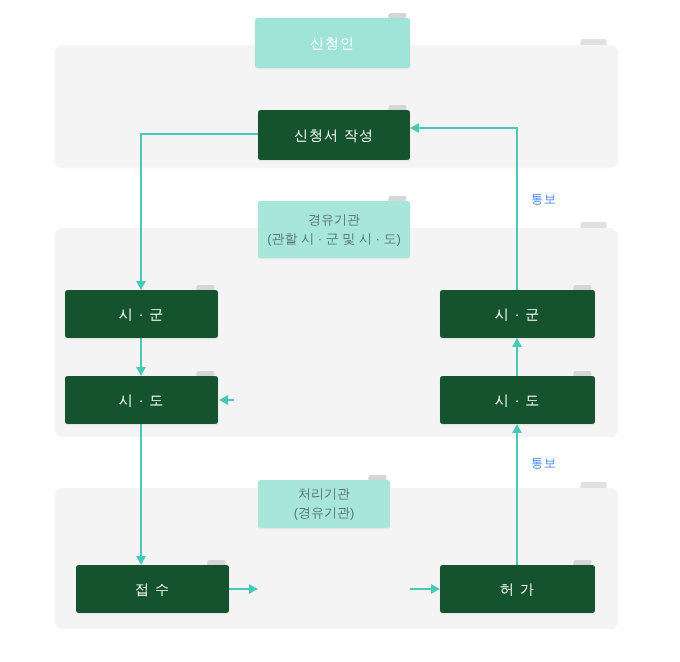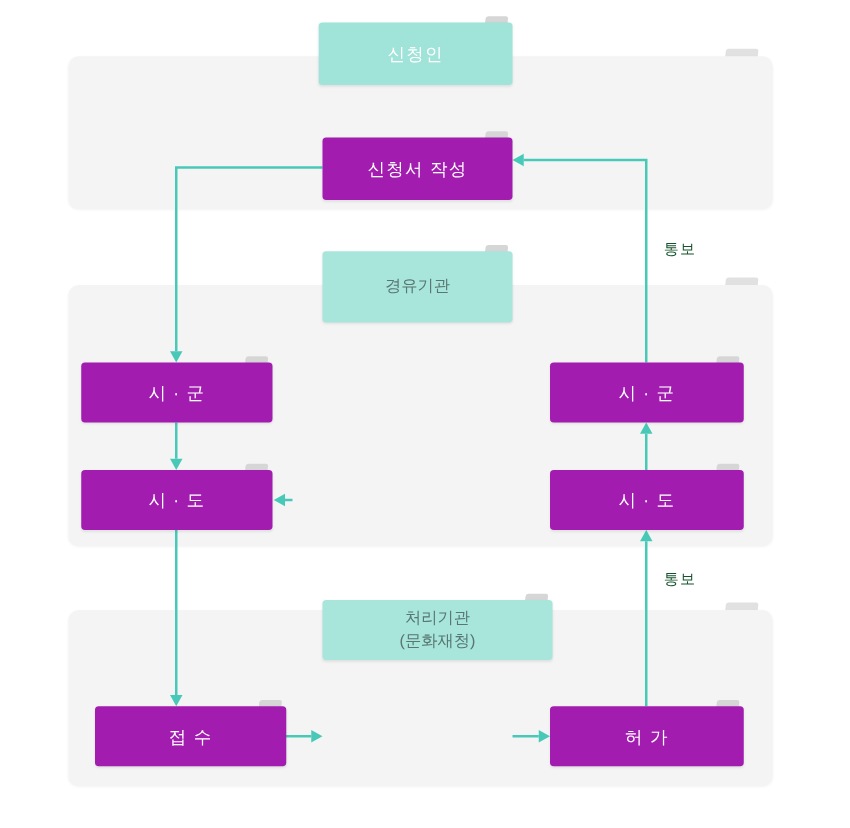--- a/index.html
+++ b/index.html
@@ -12,29 +12,29 @@
                   box-shadow:0 1px 2px rgba(0,0,0,0.05);}
   .curl{position:absolute;background:#dcdcdc;border-radius:2px 2px 0 0;}
   .curl-lg{top:-6px;right:12px;width:26px;height:16px;background:#e1e1e1;transform:skewX(-6deg);}
   .curl-sm{top:-5px;right:4px;width:18px;height:12px;background:#d6d6d6;transform:skewX(-6deg);}
 
   
   .node{position:absolute;}
   .node .box{position:absolute;inset:0;border-radius:3px;display:flex;flex-direction:column;
              align-items:center;justify-content:center;text-align:center;
              box-shadow:0 1px 2px rgba(0,0,0,0.08);}
-  .node .box.dark{background:#a21caf;color:#ffffff;font-size:14px;letter-spacing:1px;}
+  .node .box.dark{background:#14532d;color:#ffffff;font-size:14px;letter-spacing:1px;}
   .node .box.light{background:#a0e3d9;color:#ffffff;font-size:14px;letter-spacing:1px;}
   .node .box.light-dtext{background:#a8e6dc;color:#587672;font-size:13px;letter-spacing:0;}
   .node .box .line{line-height:1.45;}
 
   
   #arrows{position:absolute;left:0;top:0;width:680px;height:662px;pointer-events:none;}
 
-  .flow-label{position:absolute;color:#14532d;font-size:12px;letter-spacing:1px;}
+  .flow-label{position:absolute;color:#3b82f6;font-size:12px;letter-spacing:1px;}
 </style>
 </head>
 <body>
 
 <div id="canvas">
 
   <div class="section" style="left:55px;top:45px;width:563px;height:122px;">
     <div class="curl curl-lg"></div>
     <div class="panel"></div>
   </div>
@@ -94,20 +94,21 @@
     <div class="curl curl-sm"></div>
     <div class="box dark">
         <span class="line">신청서 작성</span>
       </div>
   </div>
 
   <div class="node" style="left:258px;top:201px;width:152px;height:57px;">
     <div class="curl curl-sm"></div>
     <div class="box light-dtext">
       <span class="line">경유기관</span>
+      <span class="line">(관할 시 · 군 및 시 · 도)</span>
     </div>
   </div>
 
   <div class="node" style="left:65px;top:290px;width:153px;height:48px;">
     <div class="curl curl-sm"></div>
     <div class="box dark">
         <span class="line">시 · 군</span>
       </div>
   </div>
 
@@ -125,25 +126,25 @@
       </div>
   </div>
 
   <div class="node" style="left:440px;top:376px;width:155px;height:48px;">
     <div class="curl curl-sm"></div>
     <div class="box dark">
         <span class="line">시 · 도</span>
       </div>
   </div>
 
-  <div class="node" style="left:258px;top:480px;width:184px;height:48px;">
+  <div class="node" style="left:258px;top:480px;width:132px;height:48px;">
     <div class="curl curl-sm"></div>
     <div class="box light-dtext">
       <span class="line">처리기관</span>
-      <span class="line">(문화재청)</span>
+      <span class="line">(경유기관)</span>
     </div>
   </div>
 
   <div class="node" style="left:76px;top:565px;width:153px;height:48px;">
     <div class="curl curl-sm"></div>
     <div class="box dark">
         <span class="line">접 수</span>
       </div>
   </div>
 

